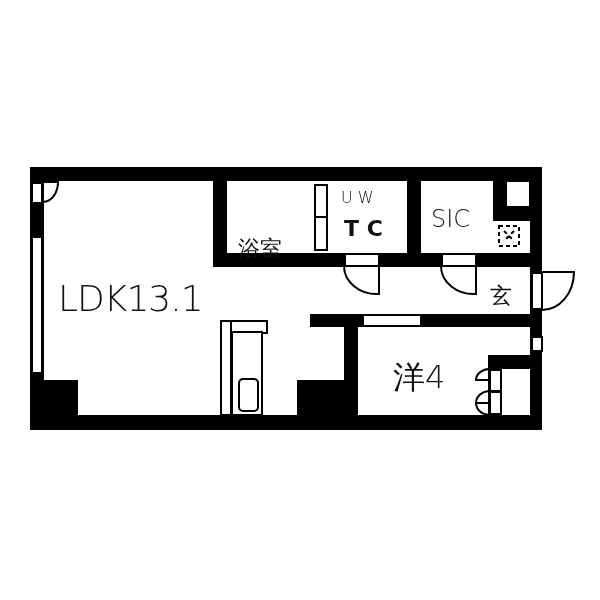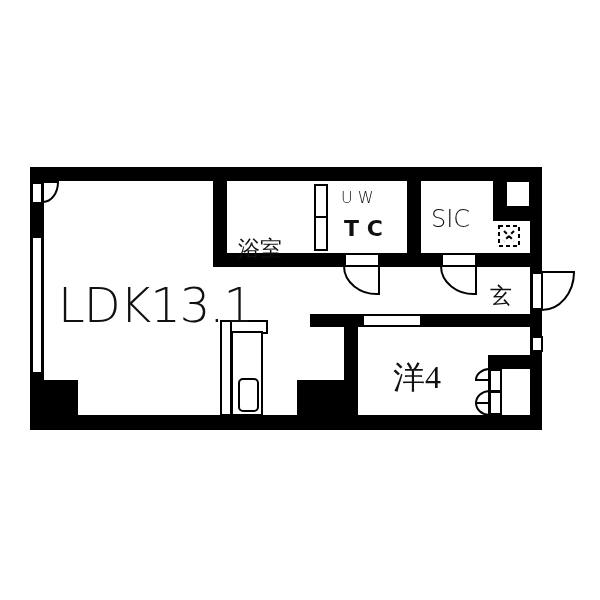--- a/index.html
+++ b/index.html
@@ -68,20 +68,20 @@
   <svg style="left:474px;top:369px;" width="16" height="46">
     <path d="M15 0 A14 11 0 0 0 2 11 H15" fill="none" stroke="#000" stroke-width="2"></path>
     <path d="M15 22 A14 12 0 0 0 2 34 H15 M2 11 H15 M15 46 A14 12 0 0 1 2 34" fill="none" stroke="#000" stroke-width="2"></path>
   </svg>
 
   <div class="o" style="left:220px;top:320px;width:48px;height:14px;"></div>
   <div class="o" style="left:220px;top:320px;width:12px;height:96px;border-right:2px solid #000;"></div>
   <div class="o" style="left:231px;top:331px;width:32px;height:85px;"></div>
   <div class="o" style="left:238px;top:378px;width:21px;height:34px;border-radius:5px;"></div>
 
-  <div class="lbl" style="left:58px;top:281px;font-size:48px;letter-spacing:-1px;">LDK13.1</div>
+  <div class="lbl" style="left:58px;top:281px;font-size:36px;letter-spacing:-1px;">LDK13.1</div>
   <div class="lbl" style="left:238px;top:206px;font-size:22px;margin-top:32px;">浴室</div>
   <div class="lbl" style="left:341px;top:190px;font-size:16px;white-space:pre;">U W</div>
   <div class="lbl" style="left:344px;top:218px;font-size:22px;white-space:pre;font-weight:bold;">T C</div>
   <div class="lbl" style="left:431px;top:207px;font-size:24px;">SIC</div>
   <div class="lbl" style="left:490px;top:285px;font-size:22px;">玄</div>
-  <div class="lbl" style="left:393px;top:361px;font-size:32px;font-family:Liberation Serif, serif;">洋4</div>
+  <div class="lbl" style="left:393px;top:361px;font-size:32px;">洋4</div>
 </div>
 
 </body></html>

